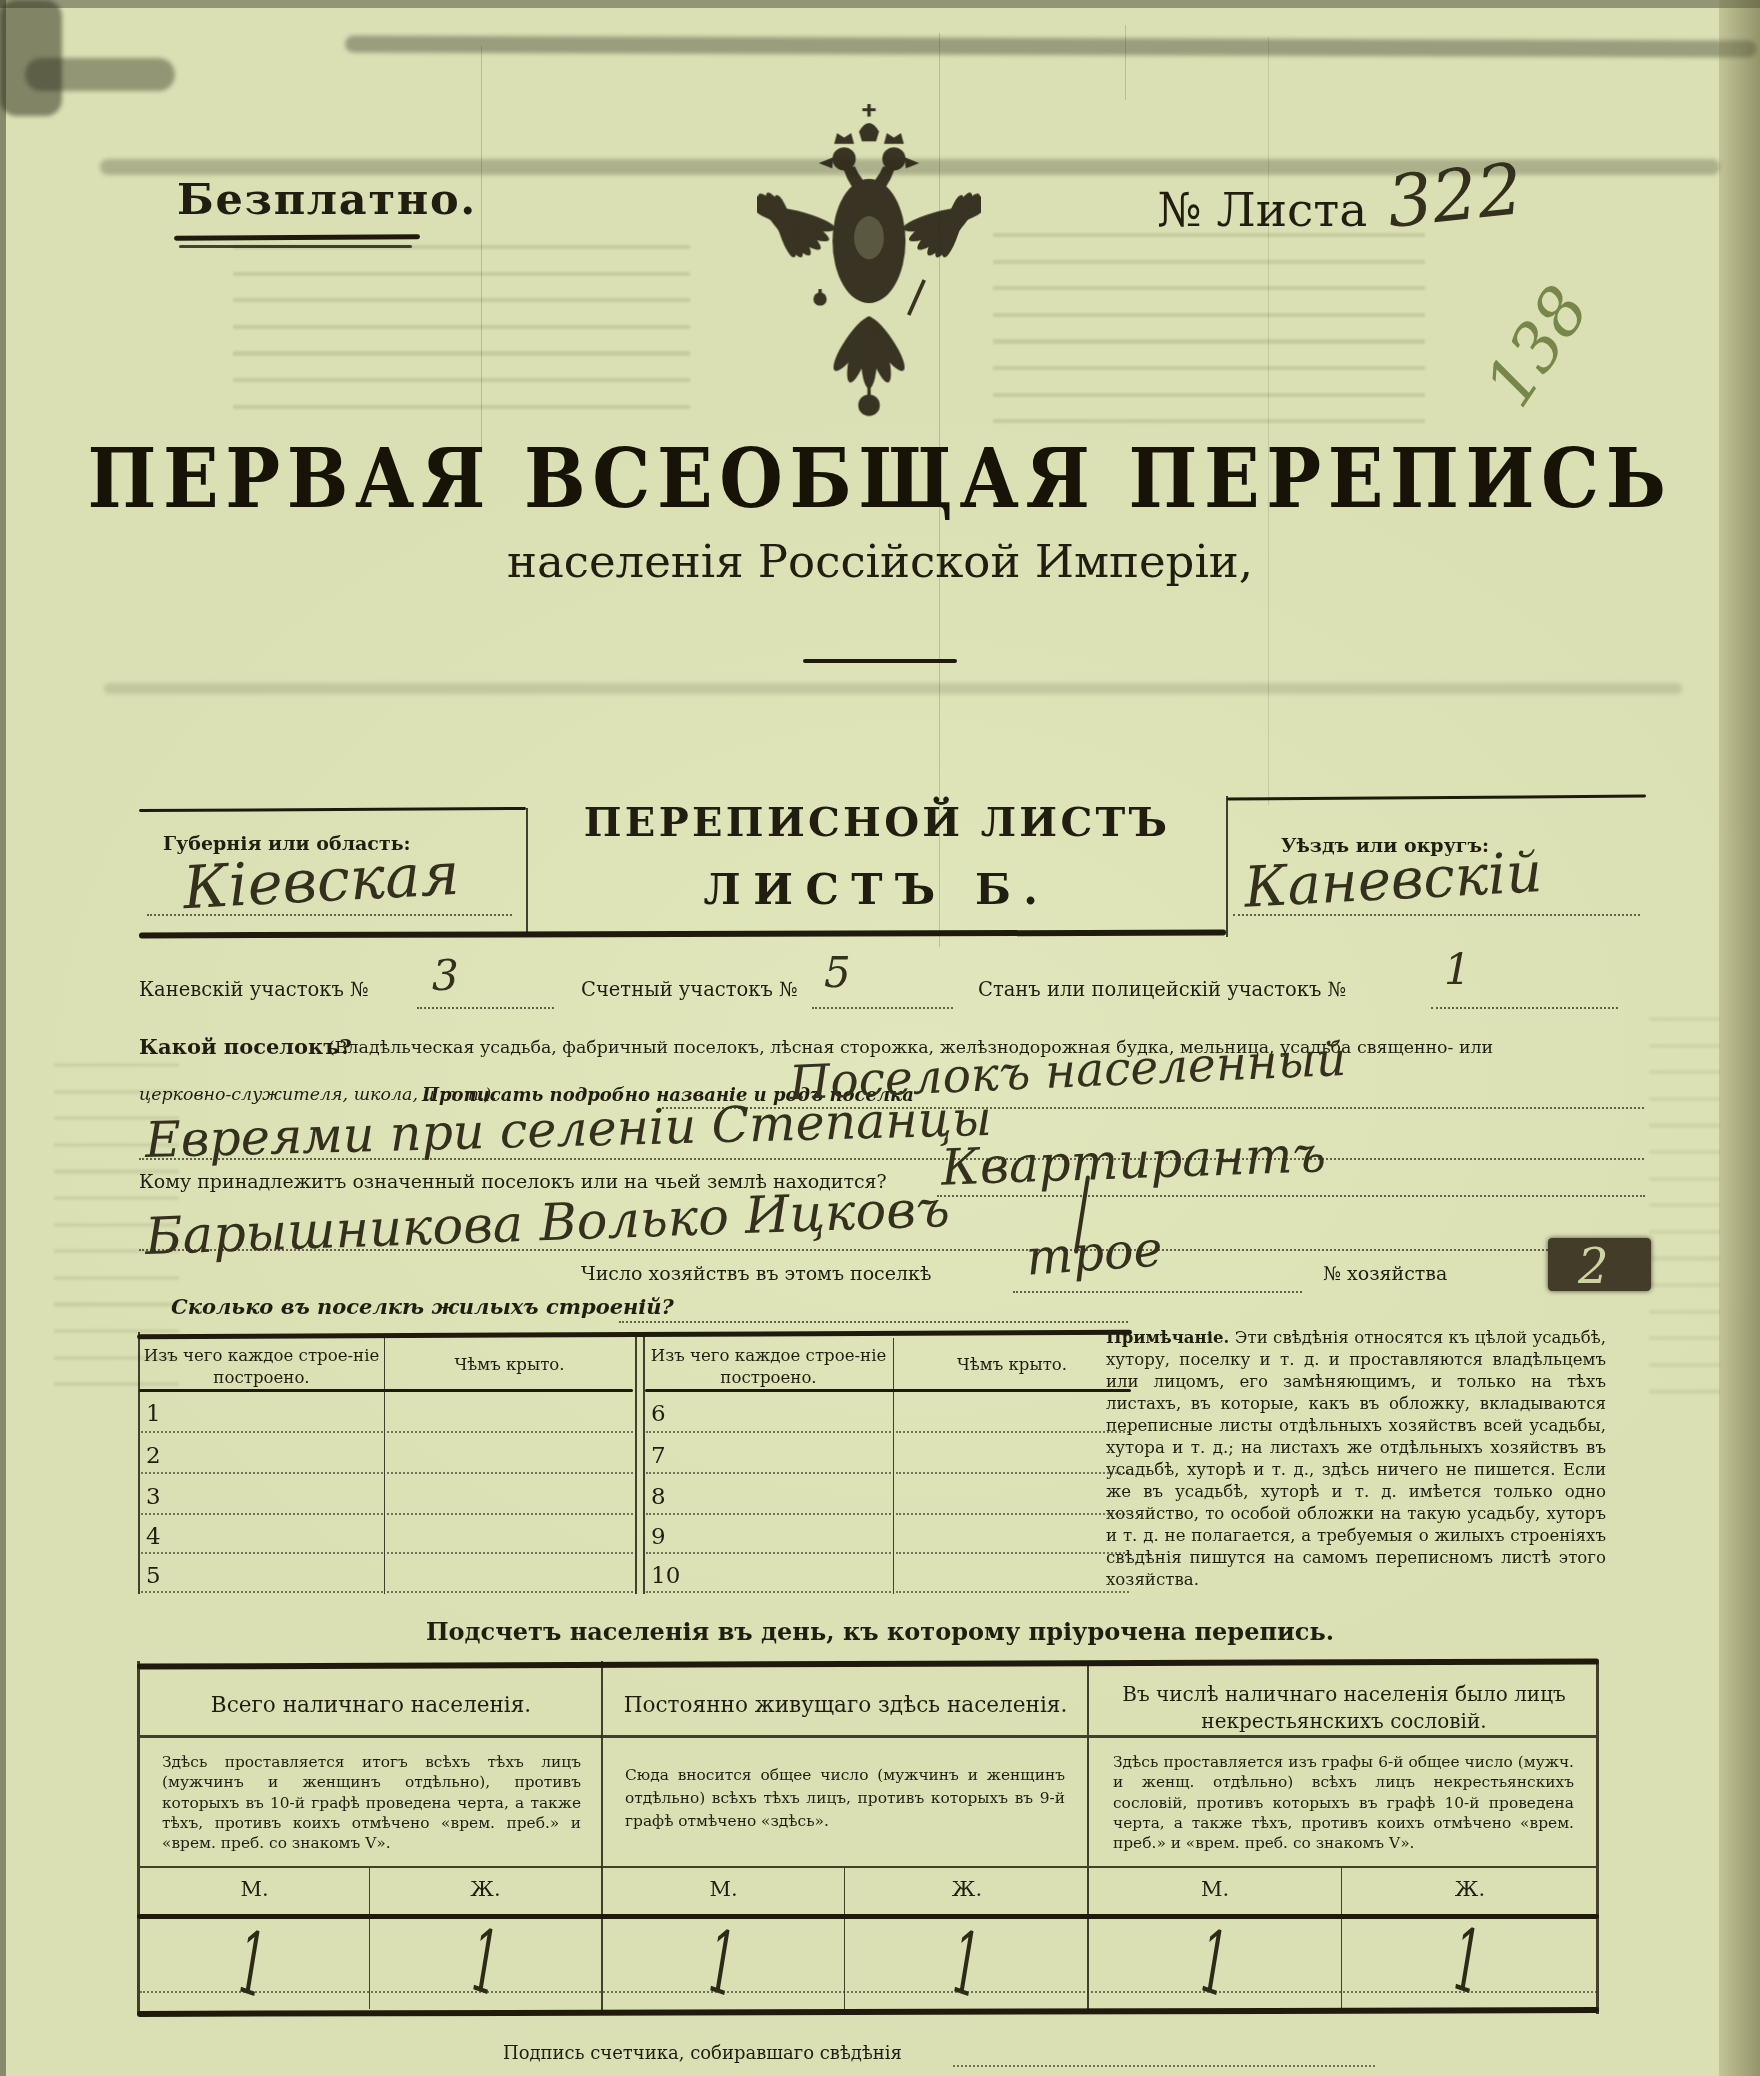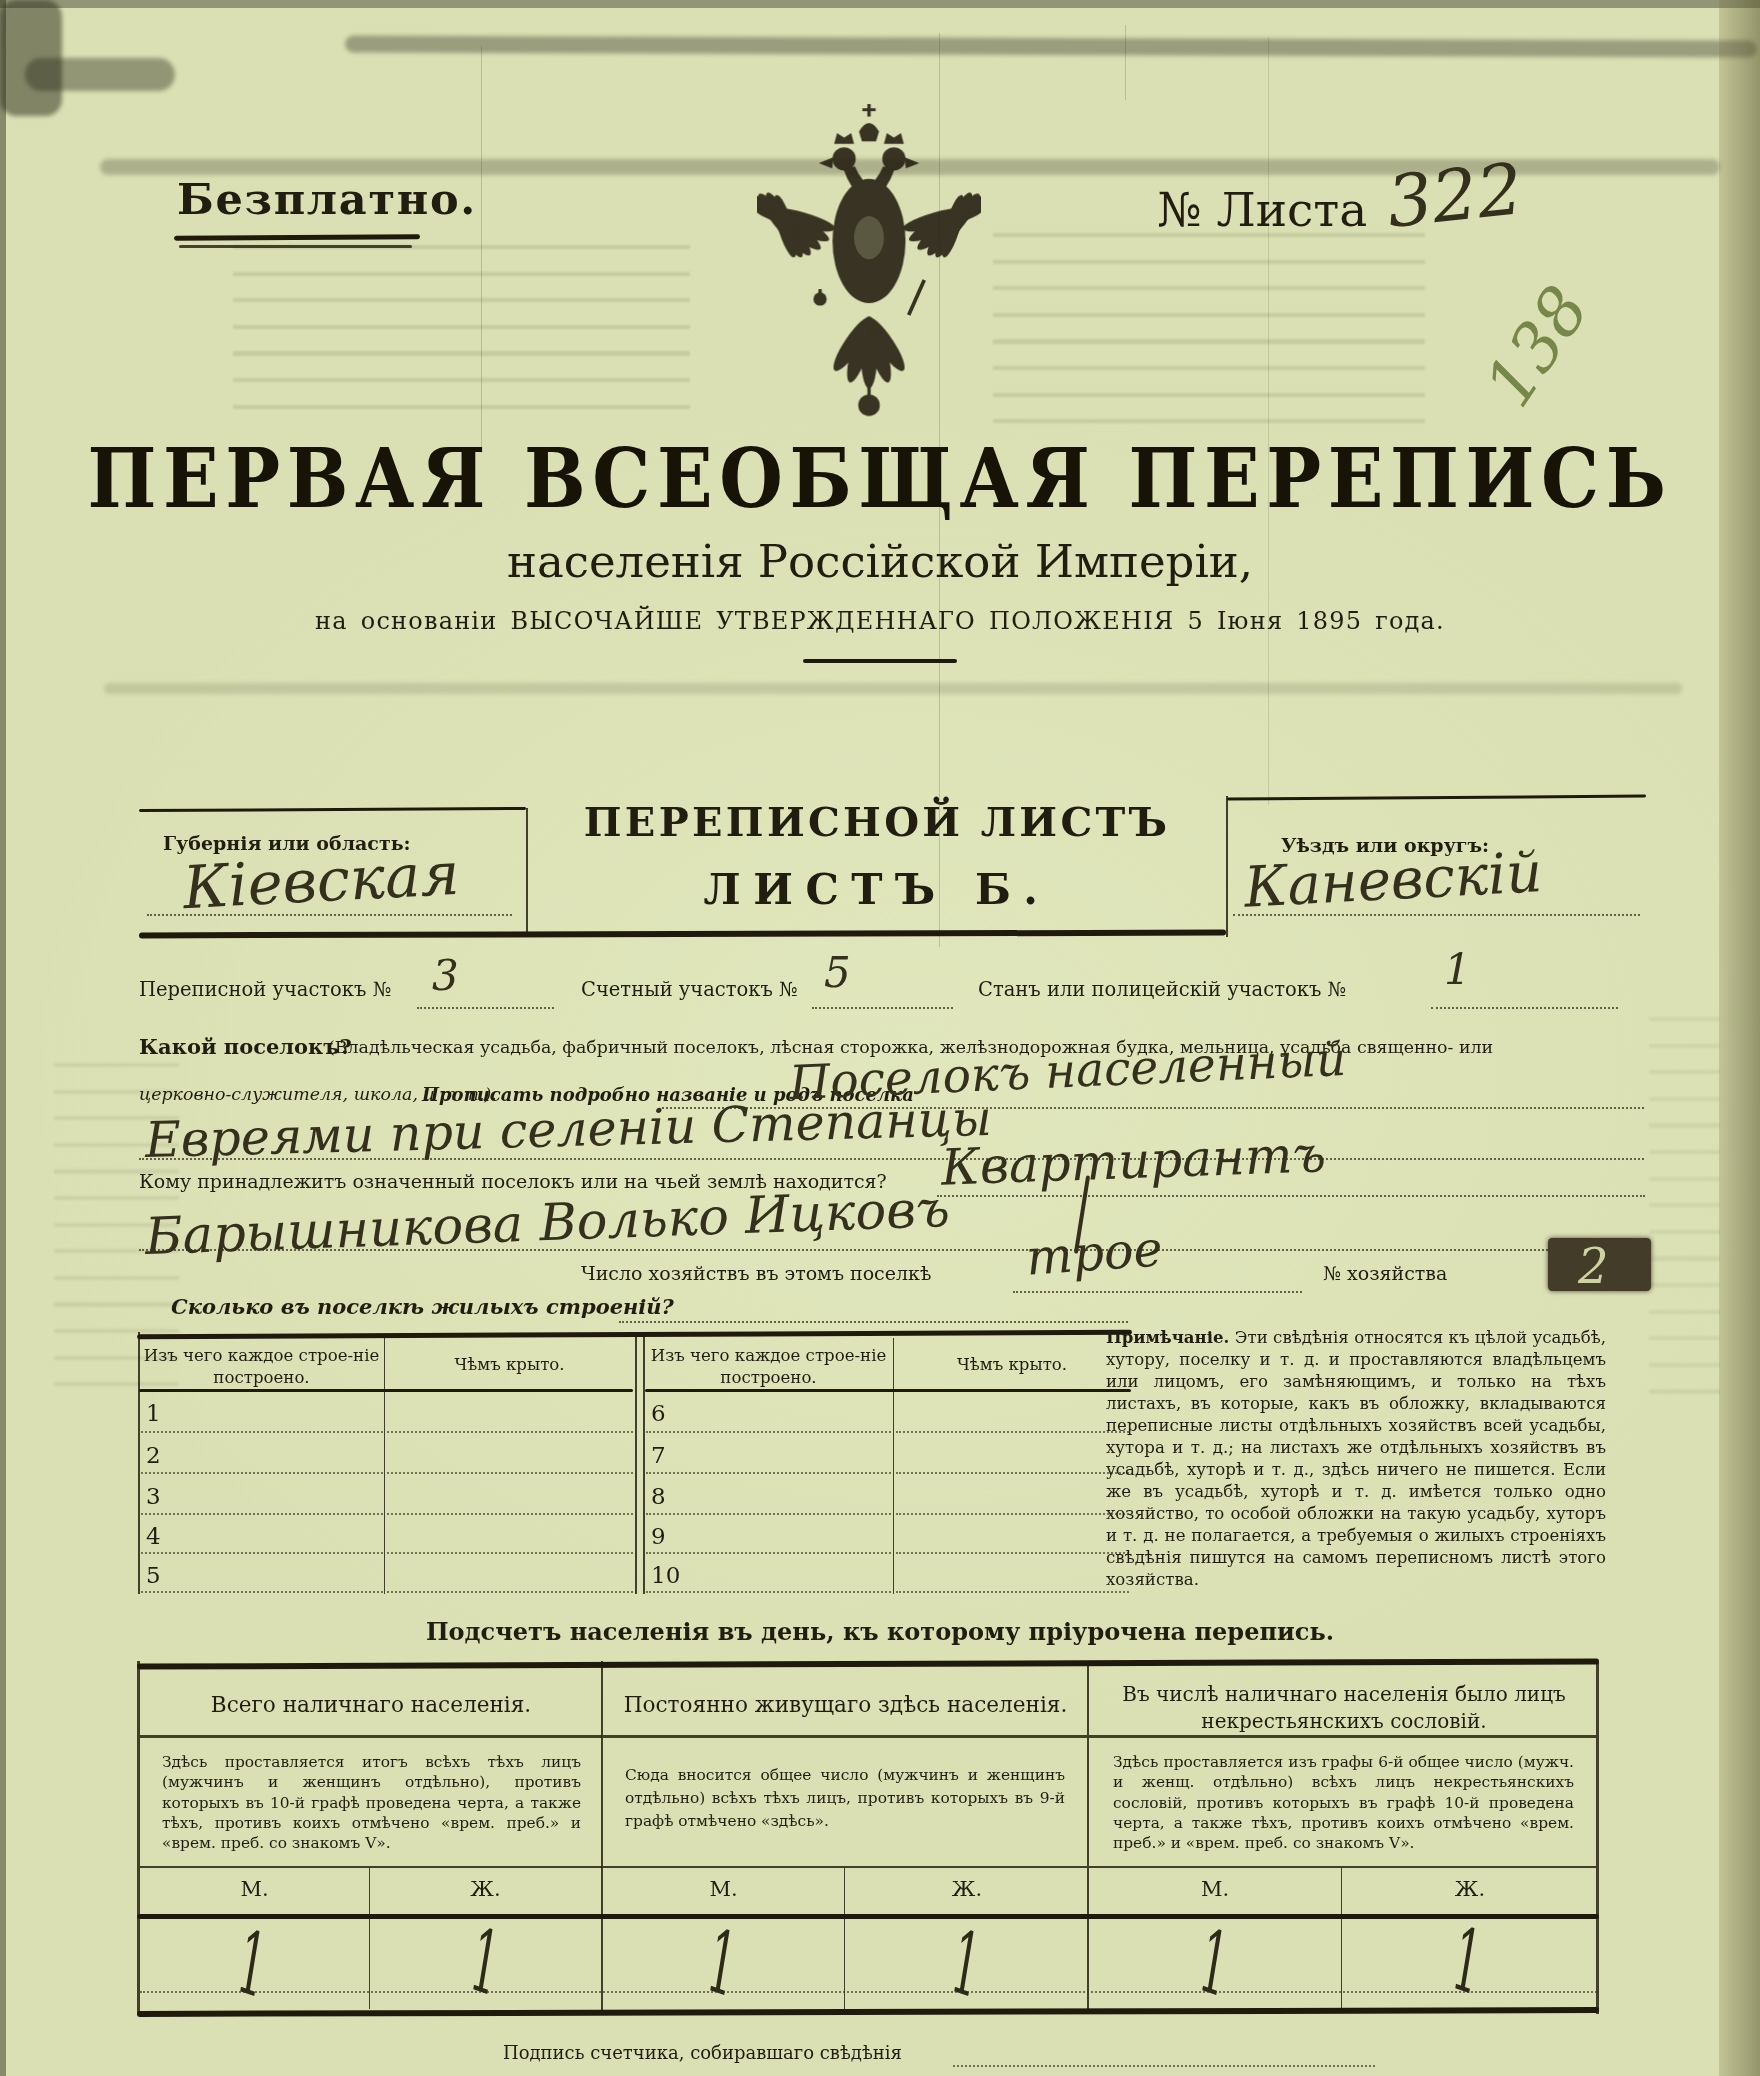--- a/index.html
+++ b/index.html
@@ -121,42 +121,41 @@
 
     <ellipse cx="270" cy="322" rx="36" ry="52" fill="#d8deb0" opacity=".22"></ellipse>
   </svg>
 
   <div class="abs" style="left:1157px;top:182px;font-size:47px;white-space:nowrap;">№ Листа</div>
   <div class="abs hw" style="left:1387px;top:154px;font-size:71px;transform:rotate(-6deg);">322</div>
   <div class="abs hw" style="left:1474px;top:308px;font-size:66px;color:rgba(104,122,58,.88);transform:rotate(-56deg);">138</div>
 
   <div class="abs center b" style="left:0;top:435px;width:1760px;font-size:73px;letter-spacing:6.6px;transform:scaleY(1.12);color:#171307;">ПЕРВАЯ ВСЕОБЩАЯ ПЕРЕПИСЬ</div>
   <div class="abs center" style="left:0;top:535px;width:1760px;font-size:45px;">населенія Россійской Имперіи,</div>
-  <div class="abs center" style="left:0;top:607px;width:1760px;font-size:24px;letter-spacing:1.2px;word-spacing:4.2px;">на основаніи ВЫСОЧАЙШЕ УТВЕРЖДЕННАГО ПОЛОЖЕНІЯ 5 Іюня 1895 года.</div>
   <div class="abs rule" style="left:803px;top:659px;width:154px;height:4.2px;"></div>
 
   <div class="abs rule" style="left:139px;top:808px;width:387px;height:3.3px;transform:rotate(-.3deg);"></div>
   <div class="abs rule" style="left:1227px;top:796px;width:419px;height:3.3px;transform:rotate(-.4deg);"></div>
   <div class="abs thin" style="left:526px;top:808px;width:1.7px;height:129px;"></div>
   <div class="abs thin" style="left:1226px;top:796px;width:1.7px;height:141px;"></div>
 
   <div class="abs center b" style="left:528px;top:798px;width:698px;font-size:40px;letter-spacing:3.3px;">ПЕРЕПИСНОЙ ЛИСТЪ</div>
   <div class="abs center b" style="left:528px;top:865px;width:698px;font-size:42px;letter-spacing:12.5px;">ЛИСТЪ Б.</div>
 
   <div class="abs b" style="left:163px;top:832px;font-size:19px;">Губернія или область:</div>
   <div class="abs hw" style="left:183px;top:846px;font-size:59px;transform:rotate(-3deg);">Кіевская</div>
   <div class="abs dots" style="left:147px;top:914px;width:365px;"></div>
 
   <div class="abs b" style="left:1281px;top:834px;font-size:19px;">Уѣздъ или округъ:</div>
   <div class="abs hw" style="left:1244px;top:847px;font-size:56px;transform:rotate(-3deg);">Каневскій</div>
   <div class="abs dots" style="left:1233px;top:914px;width:407px;"></div>
 
   <div class="abs rule" style="left:139px;top:931px;width:1087px;height:5.8px;transform:rotate(-.15deg);"></div>
 
-  <div class="abs nw" style="left:139px;top:978px;font-size:19.5px;">Переписной участокъ №</div>
+  <div class="abs nw" style="left:139px;top:978px;font-size:19.5px;">Каневскій участокъ №</div>
   <div class="abs hw" style="left:432px;top:951px;font-size:42px;">3</div>
   <div class="abs dots" style="left:417px;top:1007px;width:137px;"></div>
 
   <div class="abs nw" style="left:581px;top:978px;font-size:19.5px;">Счетный участокъ №</div>
   <div class="abs hw" style="left:824px;top:948px;font-size:42px;">5</div>
   <div class="abs dots" style="left:812px;top:1007px;width:141px;"></div>
 
   <div class="abs nw" style="left:978px;top:978px;font-size:19.5px;text-align:right;">Станъ или полицейскій участокъ №</div>
   <div class="abs hw" style="left:1444px;top:945px;font-size:42px;">1</div>
   <div class="abs dots" style="left:1431px;top:1007px;width:187px;"></div>

